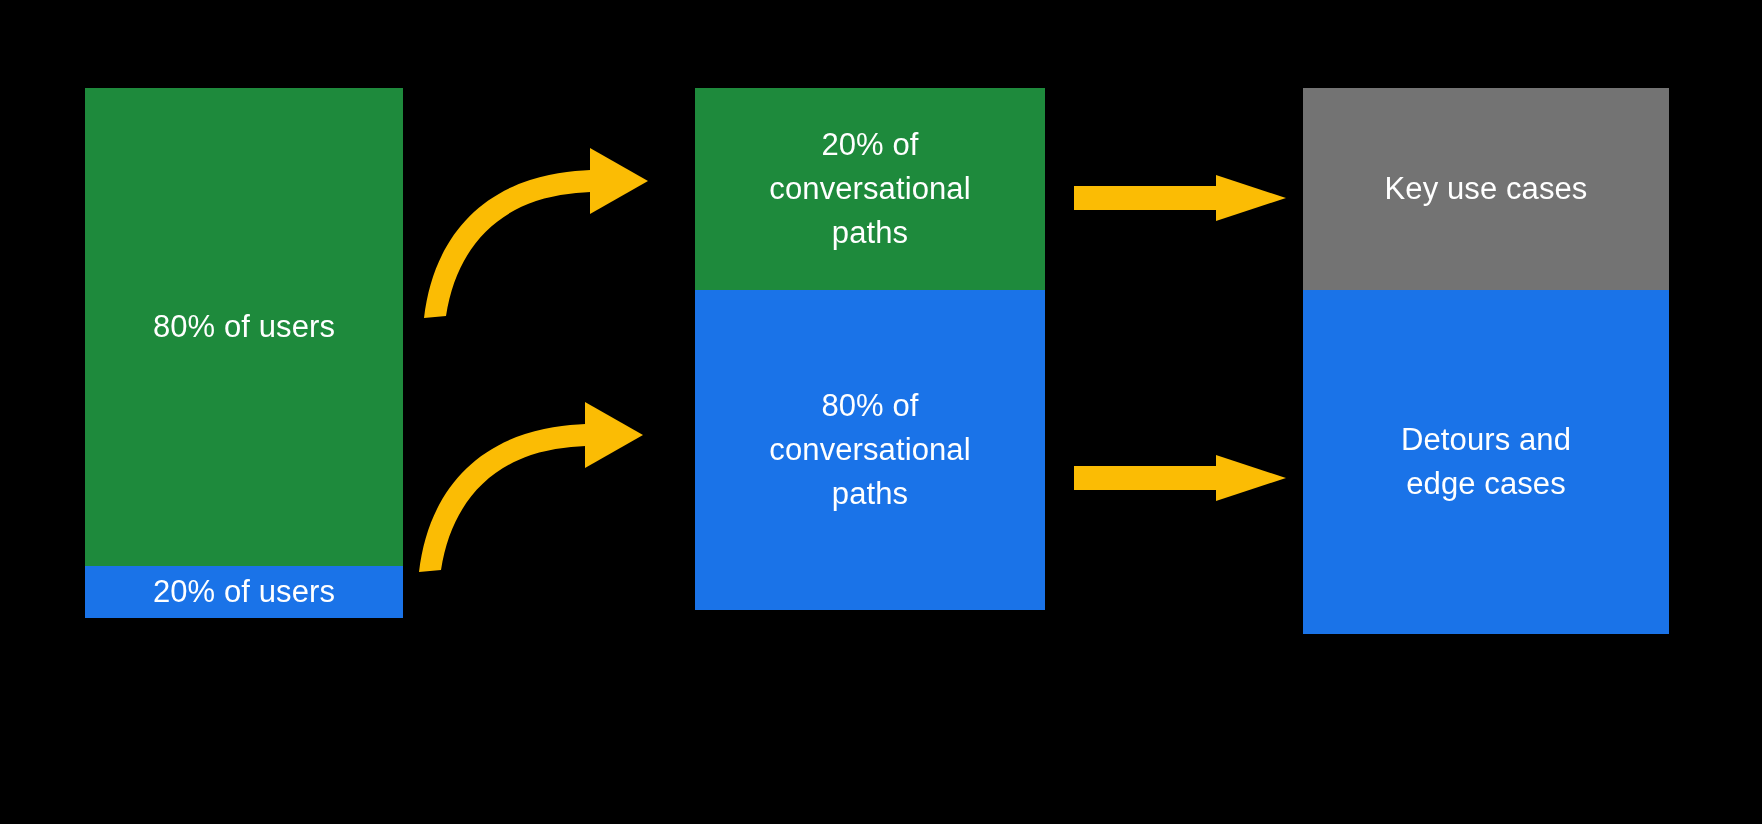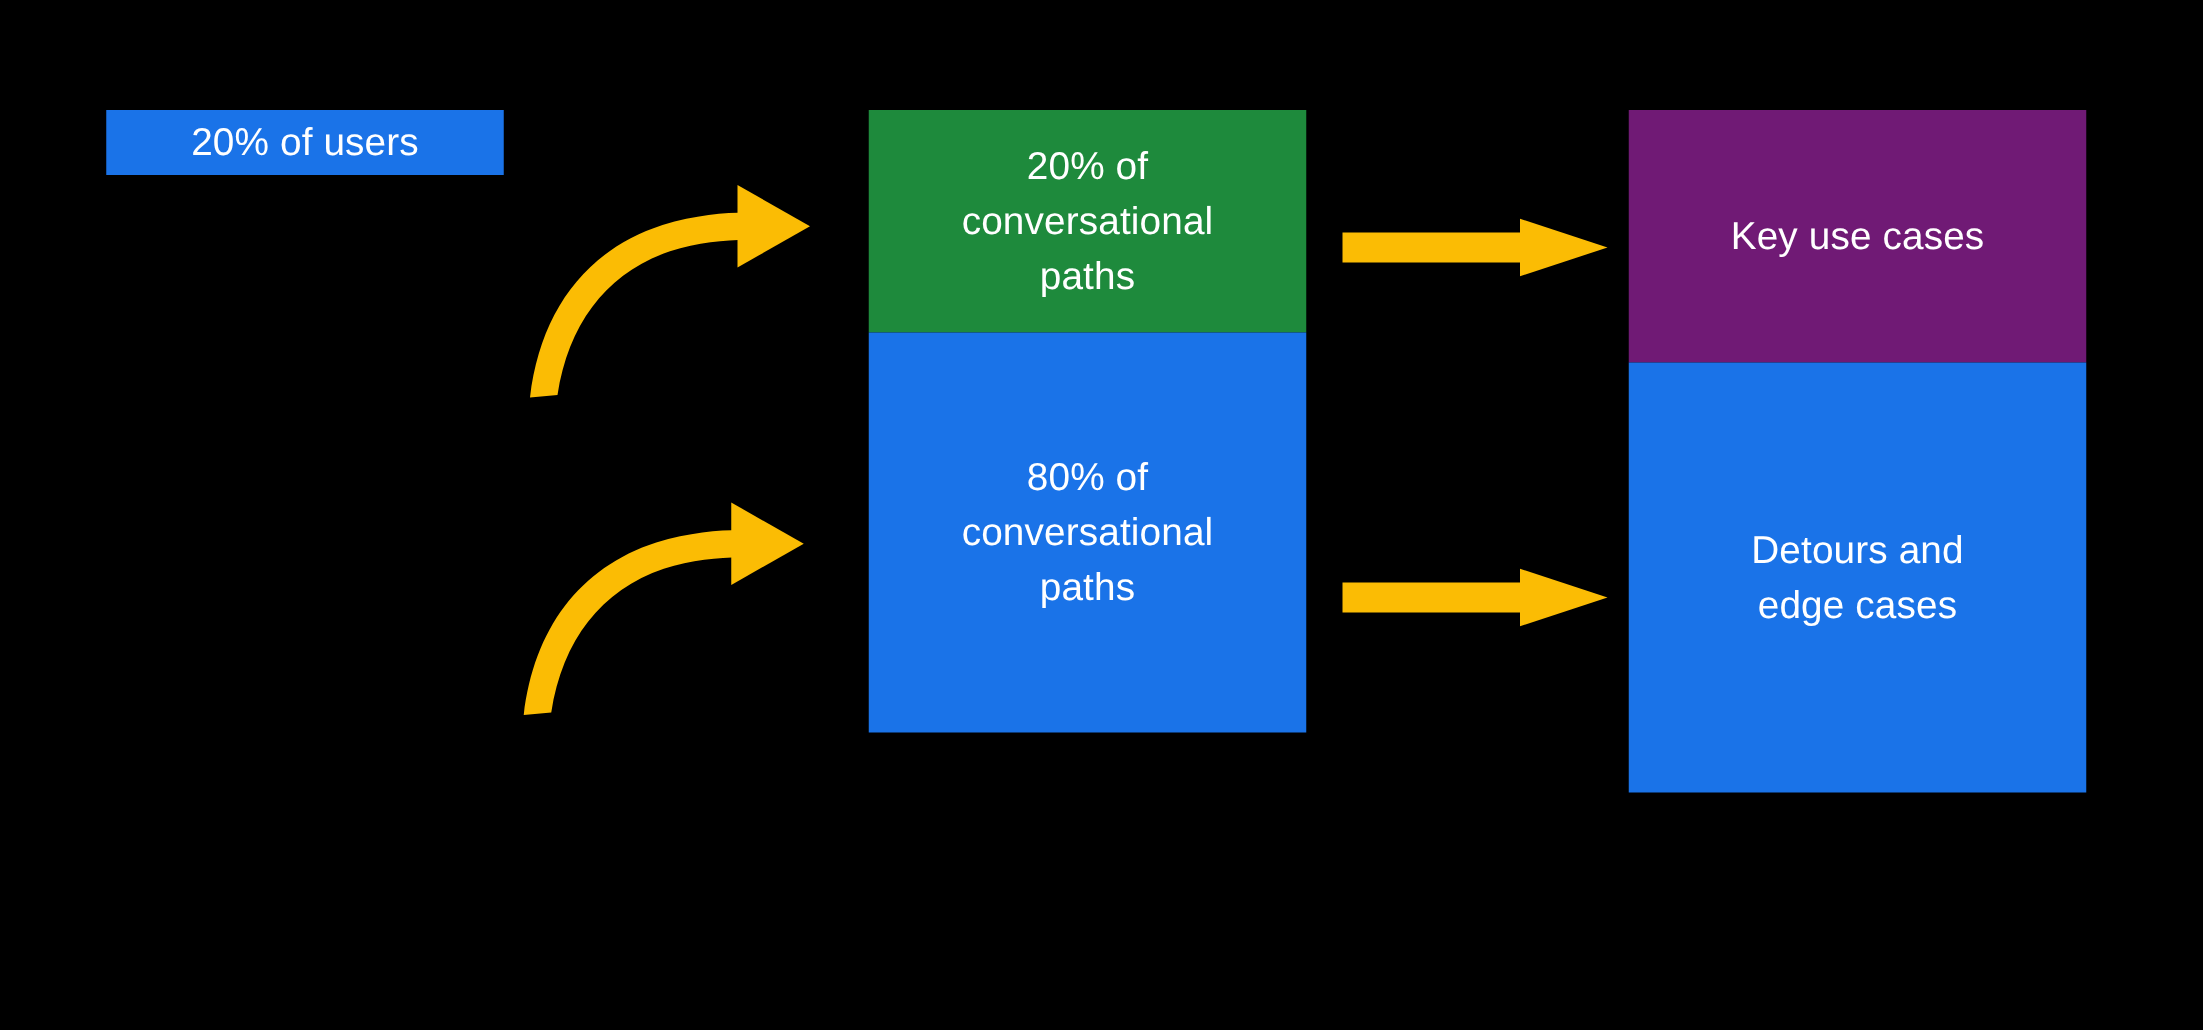--- a/index.html
+++ b/index.html
@@ -40,21 +40,21 @@
     letter-spacing: 0.1px;
     padding: 0 10px;
     white-space: pre-line;
   }
   
   #col-users      { left: 85px;  top: 88px; width: 318px; height: 538px; }
   #col-users .s1  { height: 478px; }
   #col-users .s2  { height: 52px; }
   
   #col-paths      { left: 695px; top: 88px; width: 350px; height: 538px; }
-  #col-paths .s1  { height: 178px; }
+  #col-paths .s1  { height: 202px; }
   #col-paths .s2  { height: 320px; }
   
   #col-cases      { left: 1303px; top: 88px; width: 366px; height: 546px; }
   #col-cases .s1  { height: 202px; }
   #col-cases .s2  { height: 344px; }
 
   .arrow-layer {
     position: absolute;
     left: 0; top: 0;
     width: 1762px;
@@ -62,40 +62,43 @@
     pointer-events: none;
   }
   .arrow-layer svg { display: block; }
 </style>
 </head>
 <body>
 
 <div id="stage">
 
   <div class="col" id="col-users">
+    <div class="seg s1" style="background:#1E8A3C;">
+      <span class="seg-label">80% of users</span>
+    </div>
     <div class="seg s2" style="background:#1A73E8;">
       <span class="seg-label">20% of users</span>
     </div>
   </div>
 
   <div class="col" id="col-paths">
     <div class="seg s1" style="background:#1E8A3C;">
       <span class="seg-label">20% of
 conversational
 paths</span>
     </div>
     <div class="seg s2" style="background:#1A73E8;">
       <span class="seg-label">80% of
 conversational
 paths</span>
     </div>
   </div>
 
   <div class="col" id="col-cases">
-    <div class="seg s1" style="background:#701a75;">
+    <div class="seg s1" style="background:#737373;">
       <span class="seg-label">Key use cases</span>
     </div>
     <div class="seg s2" style="background:#1A73E8;">
       <span class="seg-label">Detours and
 edge cases</span>
     </div>
   </div>
 
   <div class="arrow-layer">
     <svg width="1762" height="824" viewBox="0 0 1762 824" xmlns="http://www.w3.org/2000/svg">

